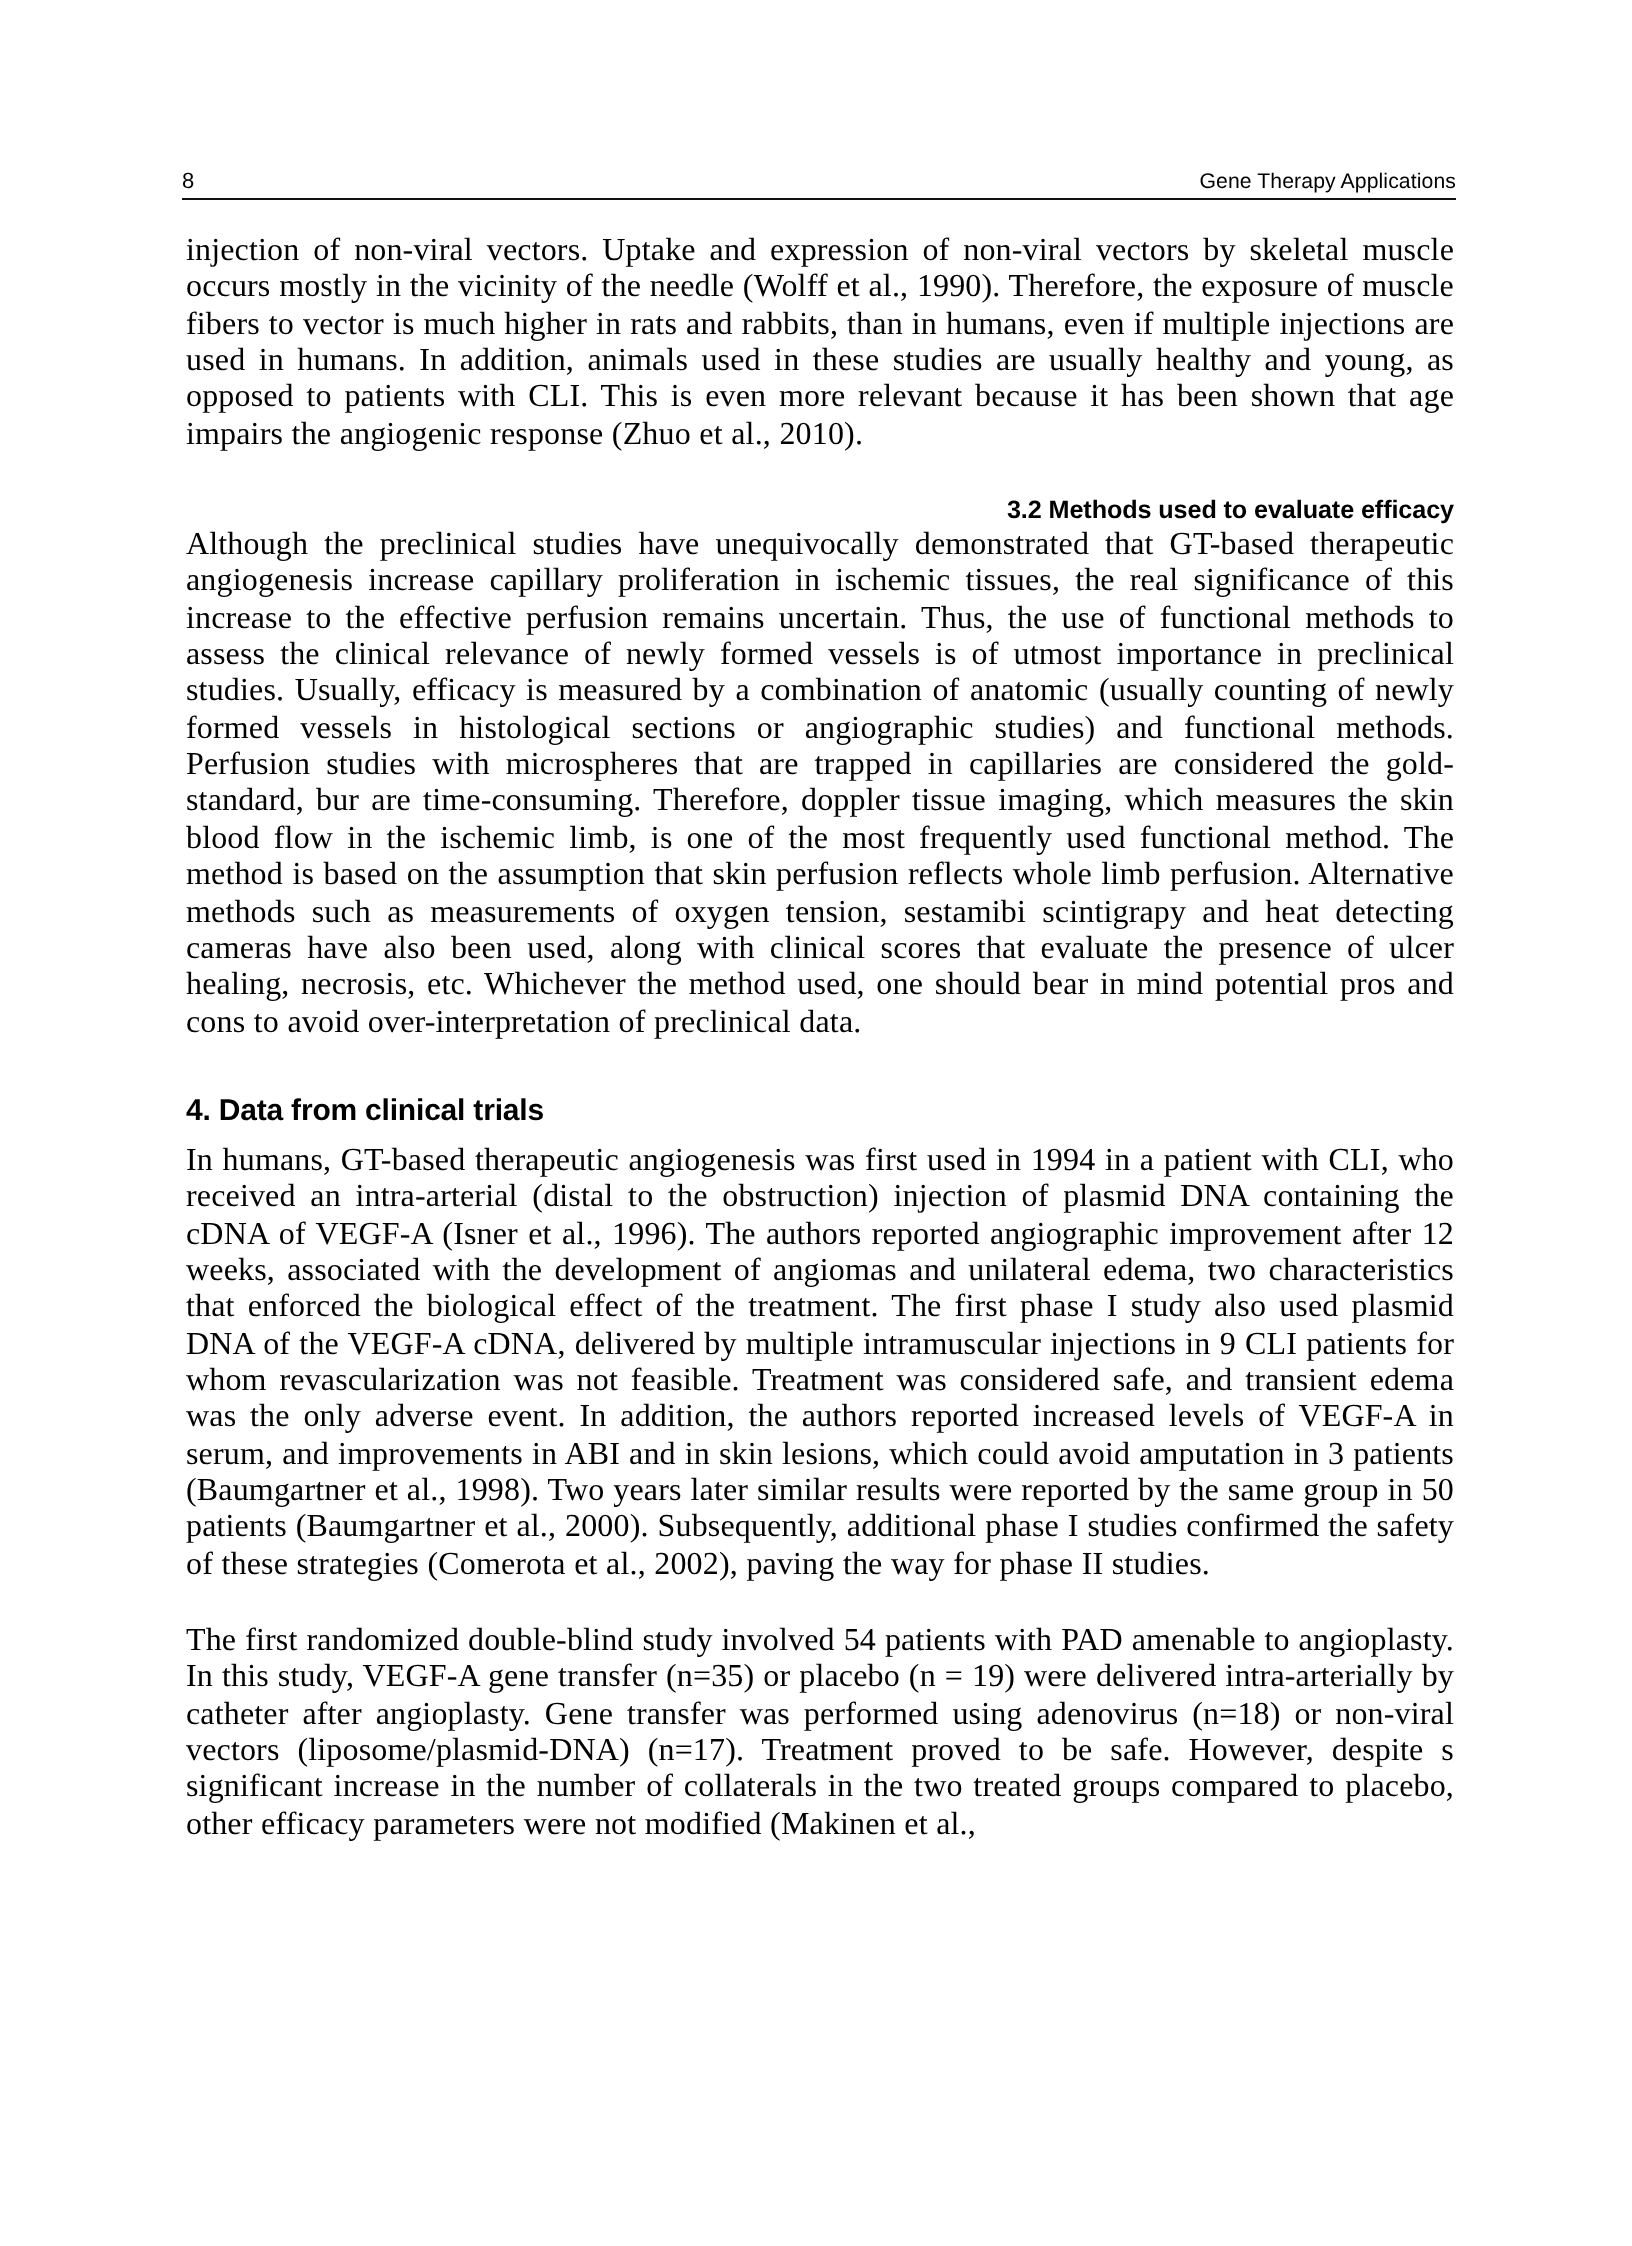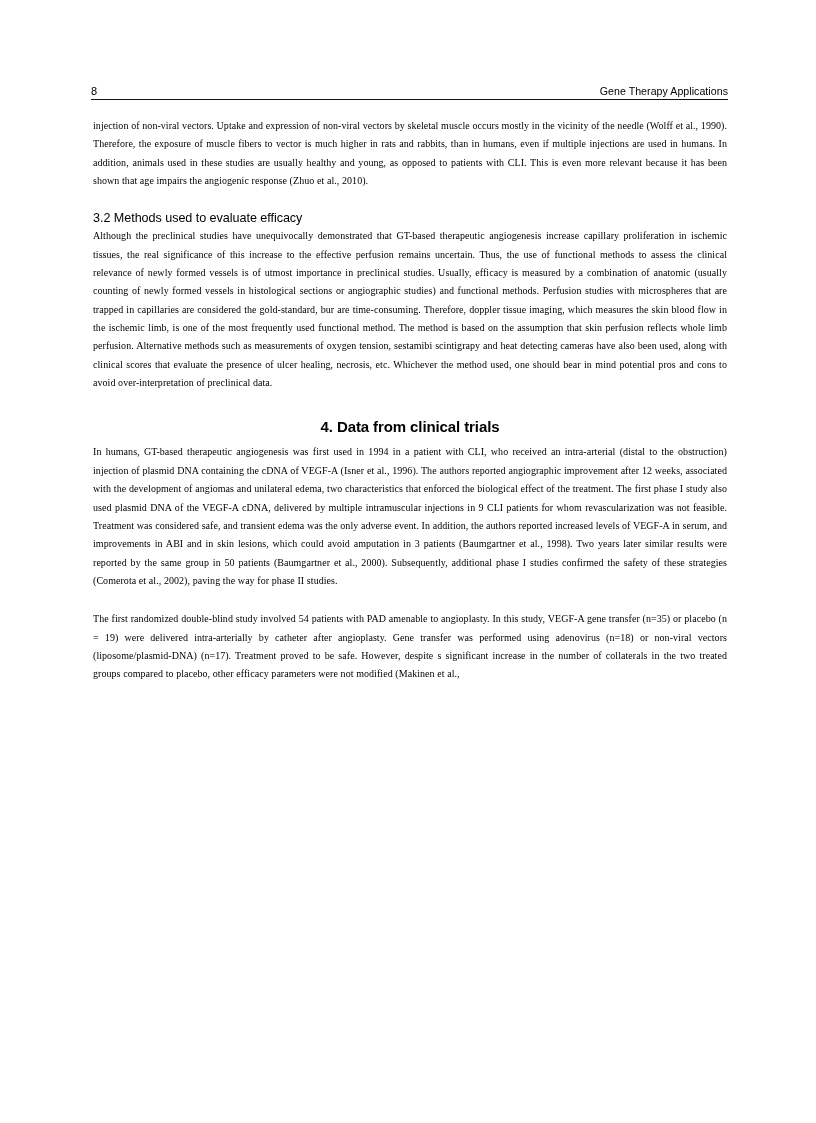--- a/index.html
+++ b/index.html
@@ -57,47 +57,47 @@
     position: absolute;
     left: 93px;
     top: 117px;
     width: 634px;
   }
 
   p.body-text {
     margin: 0;
     text-align: justify;
     text-justify: inter-word;
-    font-size: 10px;
+    font-size: 16px;
     line-height: 18.35px;
     letter-spacing: 0.005em;
     word-spacing: 0.01em;
     hyphens: none;
   }
 
   
   p.para-1 { margin-bottom: 0; }
 
   
   h2.section-heading {
     margin: 0;
     font-family: "Liberation Sans", "DejaVu Sans", sans-serif;
     font-weight: bold;
     font-size: 15px;
     line-height: 19px;
     letter-spacing: -0.1px;
-    text-align: center;
   }
   h3.subsection-heading {
     margin: 0;
     font-family: "Liberation Sans", "DejaVu Sans", sans-serif;
-    font-weight: normal;
+    font-weight: bold;
     font-size: 12.6px;
     line-height: 17px;
     letter-spacing: -0.05px;
+    text-align: right;
   }
 
   
   .gap-before-sub { height: 20px; }
   .gap-before-section { height: 25px; }
   .gap-after-section { height: 7px; }
 </style>
 </head>
 <body>
 

